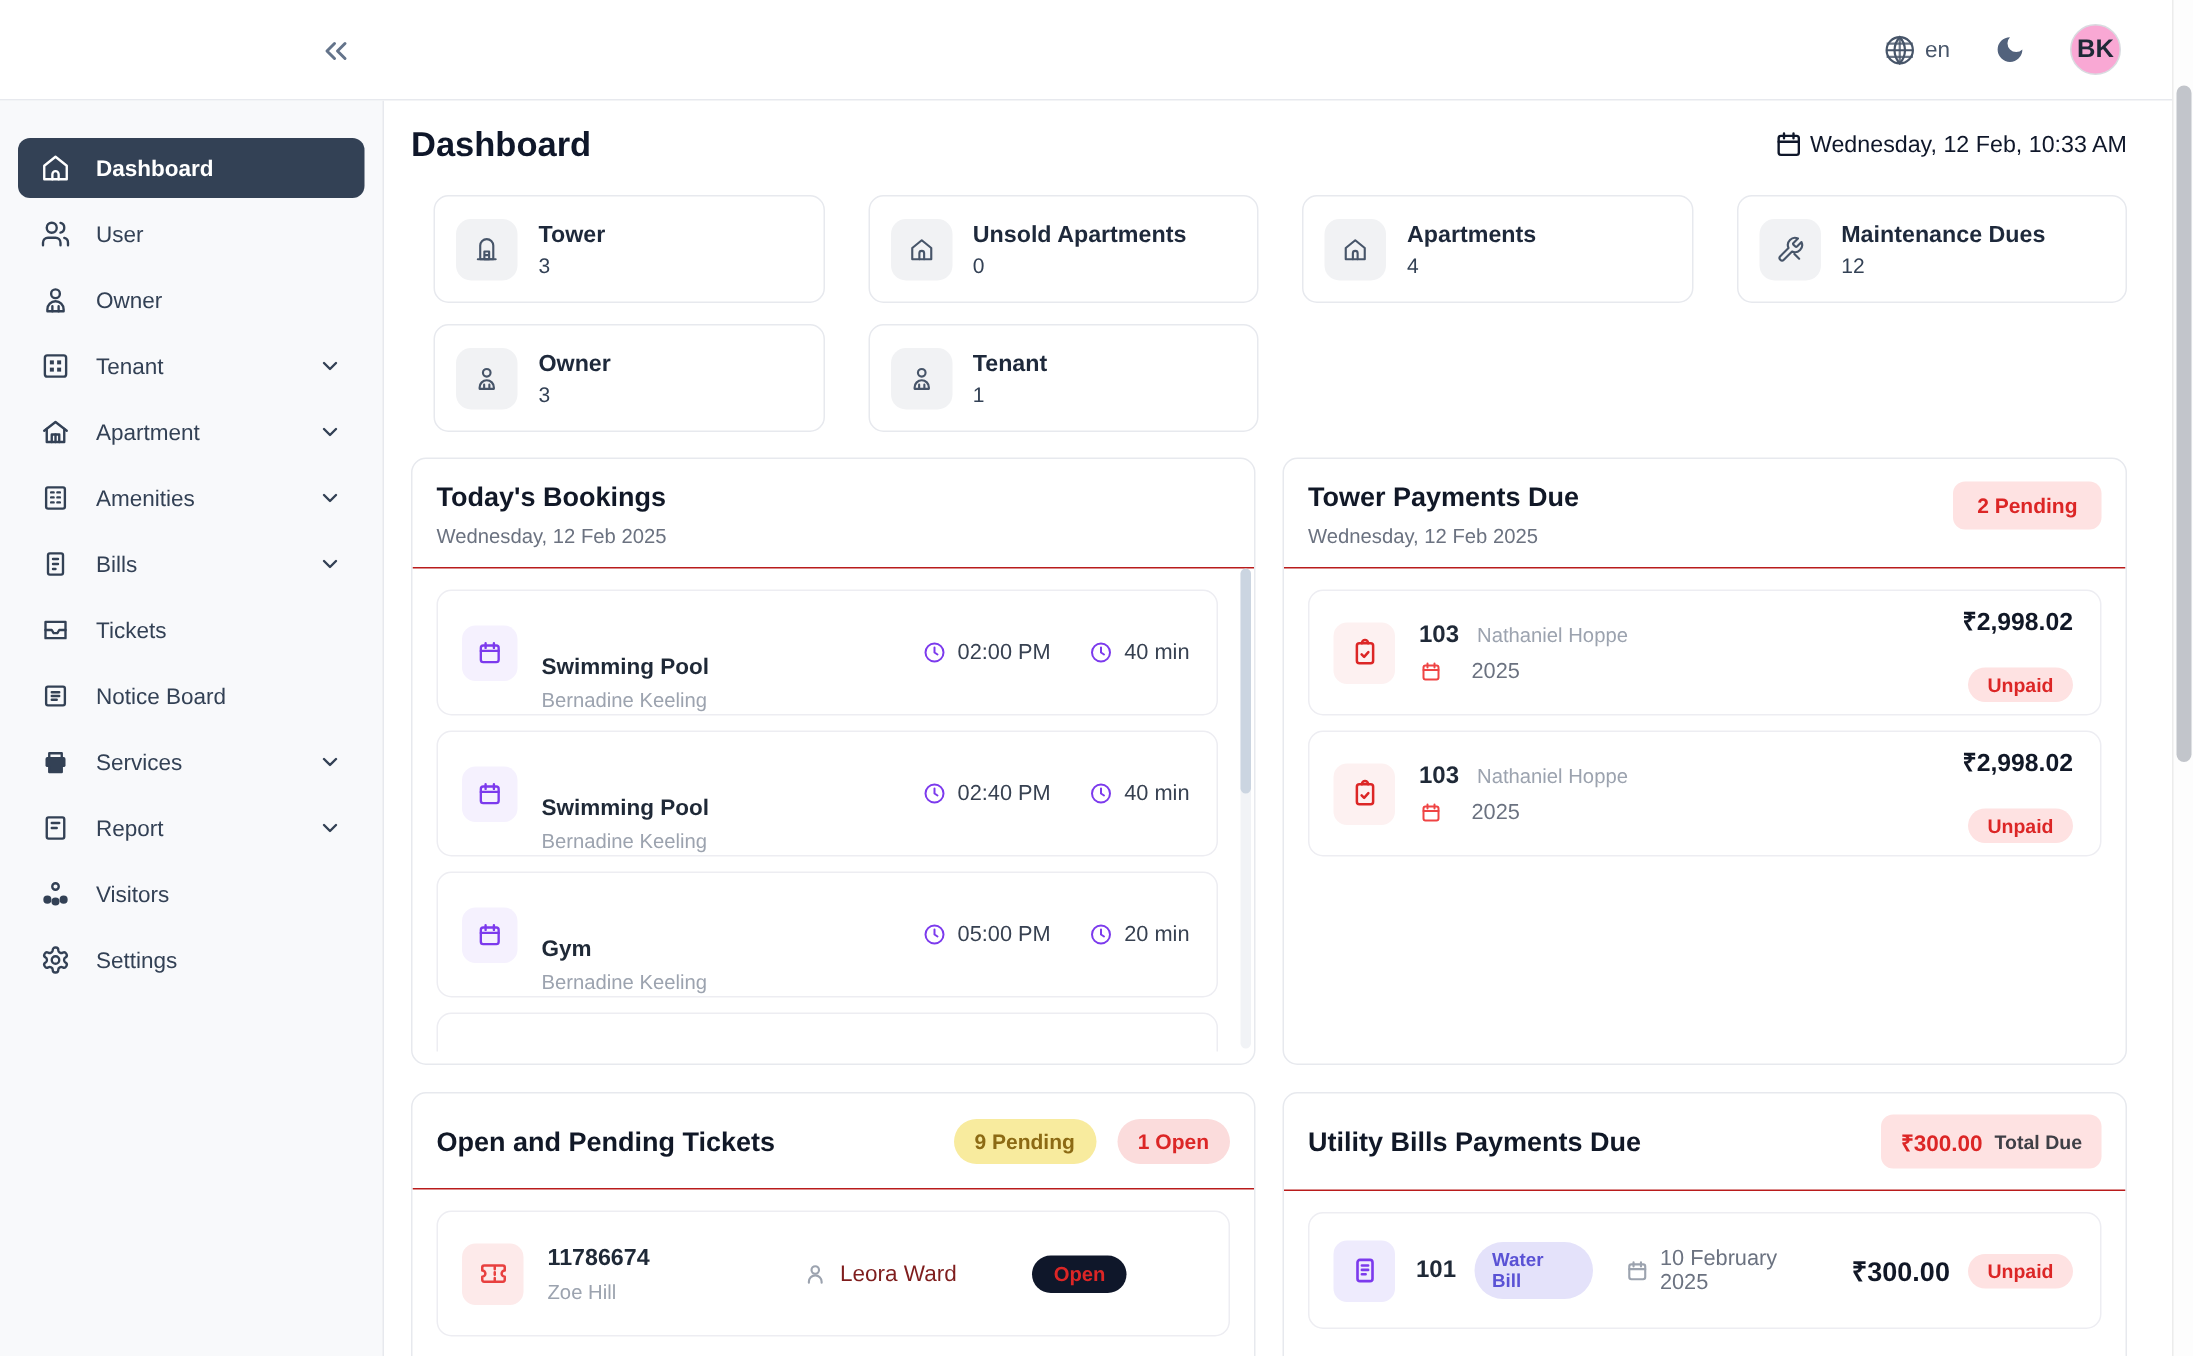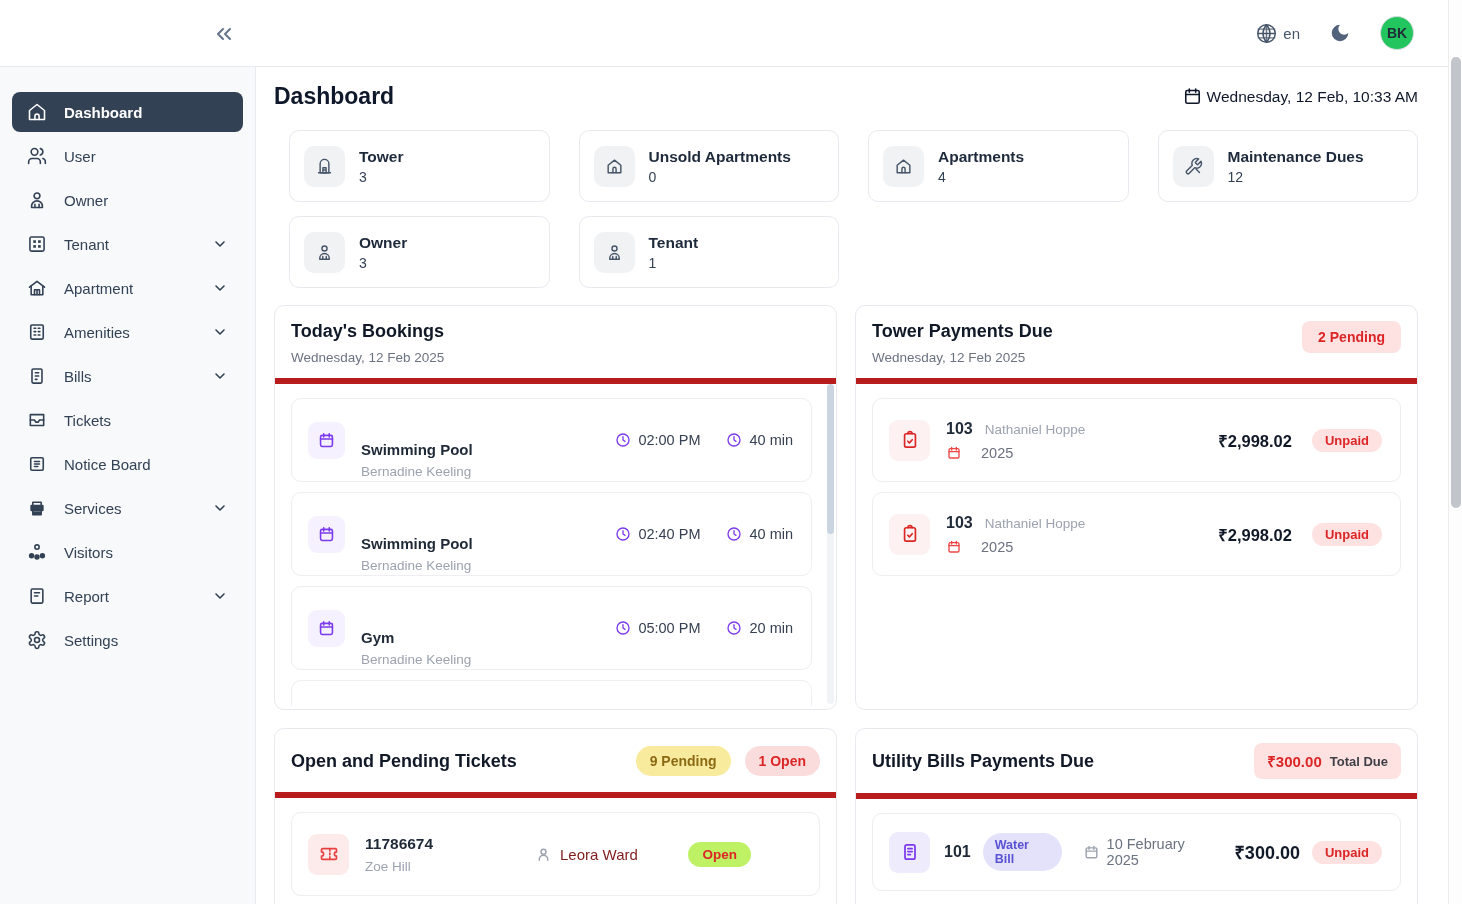--- a/index.html
+++ b/index.html
@@ -7,22 +7,22 @@
     font-family:"Liberation Sans", sans-serif; color:#111827; }
 
   
   .topbar { position:absolute; top:0; left:0; width:1448px; height:67px; background:#fff;
     border-bottom:1px solid #e7e9ee; display:flex; align-items:center; z-index:5; }
   .collapse-btn { position:absolute; left:208px; top:18px; width:32px; height:32px;
     display:flex; align-items:center; justify-content:center; color:#64748b; cursor:pointer; background:none; border:none; }
   .topbar-right { margin-left:auto; margin-right:34px; display:flex; align-items:center; gap:26px; }
   .lang-switch { display:flex; align-items:center; gap:6px; color:#475569; font-size:15px; cursor:pointer; }
   .theme-toggle { width:28px; height:28px; display:flex; align-items:center; justify-content:center; cursor:pointer; color:#475569; }
-  .avatar { width:34px; height:34px; border-radius:50%; background:#22c55e; border:1px solid #d9dbe0;
-    display:flex; align-items:center; justify-content:center; font-size:14px; font-weight:700; color:#1f2937; cursor:pointer; }
+  .avatar { width:34px; height:34px; border-radius:50%; background:#f9a8d4; border:1px solid #d9dbe0;
+    display:flex; align-items:center; justify-content:center; font-size:17px; font-weight:700; color:#1f2937; cursor:pointer; }
 
   
   .sidebar { position:absolute; top:67px; left:0; bottom:0; width:256px; background:#f8f9fb;
     border-right:1px solid #e7e9ee; padding-top:21px; z-index:4; }
   .nav-item { height:40px; margin:4px 12px; padding:0 15px; display:flex; align-items:center; gap:17px;
     border-radius:8px; color:#334155; font-size:15px; font-weight:500; cursor:pointer; }
   .nav-item .nav-icon { width:20px; height:20px; flex:0 0 20px; display:flex; align-items:center; }
   .nav-item.active { background:#334155; color:#fff; font-weight:700; }
   .nav-chevron { margin-left:auto; display:flex; color:#334155; }
 
@@ -39,30 +39,30 @@
   .stat-icon { width:41px; height:41px; border-radius:10px; background:#f1f2f4; color:#475569;
     display:flex; align-items:center; justify-content:center; flex:0 0 41px; }
   .stat-label { font-size:15.5px; font-weight:700; color:#1e293b; margin-bottom:3px; }
   .stat-value { font-size:14px; color:#334155; }
 
   .cards-grid { display:grid; grid-template-columns:1fr 1fr; gap:18px; margin-bottom:18px; }
   .panel { background:#fff; border:1px solid #e7e9ee; border-radius:10px; overflow:hidden; }
   .panel.h405 { height:405px; }
   .panel.h240 { height:240px; }
   .panel-head { padding:15px 16px 13px 16px; display:flex; align-items:flex-start; justify-content:space-between;
-    border-bottom:6px solid #b91c1c; }
+    border-bottom:1px solid #b91c1c; }
   .panel-title { font-size:18px; font-weight:700; color:#111827; }
   .panel-sub { font-size:13.5px; color:#6b7280; margin-top:8px; }
 
   .badge-pill { border-radius:999px; font-weight:600; white-space:nowrap; }
   .badge-red-lg { background:#fee2e2; color:#dc2626; font-size:14px; font-weight:600; padding:8px 16px; border-radius:8px; }
   .badge-yellow { background:#f8eb9e; color:#8c6a14; font-size:14px; padding:7px 14px; }
   .badge-red { background:#fbdcdc; color:#dc2626; font-size:14px; padding:7px 14px; }
   .badge-unpaid { background:#fee2e2; color:#dc2626; font-size:13px; padding:4px 13px; border-radius:999px; font-weight:600; }
-  .badge-open { background:#bef264; color:#dc2626; font-size:13.5px; padding:5px 14px; border-radius:999px; font-weight:600; }
+  .badge-open { background:#0f172a; color:#dc2626; font-size:13.5px; padding:5px 14px; border-radius:999px; font-weight:600; }
   .badge-total { background:#fee2e2; border-radius:8px; padding:8px 13px; display:flex; align-items:center; gap:8px; }
   .badge-total .amt { color:#dc2626; font-size:15px; font-weight:700; }
   .badge-total .lbl { color:#3f3f46; font-size:13px; font-weight:600; }
   .badge-type { background:#e4e2fa; color:#5a52d5; font-size:12.5px; padding:5px 12px; border-radius:999px; font-weight:600; }
 
   .list-area { position:relative; padding:14px 16px 0 16px; overflow:hidden; }
   .list-area.booking-list { height:322px; padding-right:24px; }
   .item-card { background:#fff; border:1px solid #ededf2; border-radius:10px; height:84px;
     display:flex; align-items:center; padding:0 18px 0 16px; margin-bottom:10px; cursor:pointer; }
   .sq-icon { border-radius:9px; display:flex; align-items:center; justify-content:center; flex:0 0 auto; }
@@ -79,21 +79,21 @@
   .bk-times { margin-left:auto; display:flex; align-items:center; gap:26px; }
   .time-group { display:flex; align-items:center; gap:7px; font-size:14.5px; color:#374151; }
   .time-group .clock { color:#7c3aed; display:flex; }
 
   .rent-left { margin-left:16px; }
   .rent-line1 { display:flex; align-items:baseline; gap:12px; margin-bottom:7px; }
   .unit-no { font-size:16px; font-weight:600; color:#1f2937; }
   .rent-name { font-size:13.5px; color:#9ca3af; }
   .rent-line2 { display:flex; align-items:center; gap:19px; font-size:14.5px; color:#6b7280; }
   .rent-line2 .cal { color:#ef4444; display:flex; }
-  .rent-right { margin-left:auto; display:flex; align-items:flex-end; gap:20px; }
+  .rent-right { margin-left:auto; display:flex; flex-direction:column; align-items:flex-end; gap:20px; }
   .amount { font-size:16.5px; font-weight:700; color:#111827; }
 
   .head-badges { display:flex; align-items:center; gap:14px; }
 
   .ticket-texts { margin-left:16px; }
   .ticket-mid { display:flex; align-items:center; gap:8px; color:#7f1d1d; font-size:15px;
     position:absolute; left:243px; }
   .ticket-item { position:relative; }
   .ticket-right { margin-left:auto; margin-right:50px; }
 
@@ -283,43 +283,43 @@
     <span>Services</span>
     <span class="nav-chevron">
       <svg width="16" height="16" viewBox="0 0 24 24" fill="none" stroke="currentColor" stroke-width="2.4" stroke-linecap="round" stroke-linejoin="round">
           <polyline points="6 9 12 15 18 9"></polyline>
         </svg>
     </span>
   </div>
 
   <div class="nav-item">
     <span class="nav-icon">
+      <svg width="20" height="20" viewBox="0 0 24 24" fill="none" stroke="currentColor" stroke-width="1.9" stroke-linecap="round" stroke-linejoin="round">
+          <rect x="5" y="3.5" width="14" height="17" rx="1.5"></rect>
+          <path d="M9 8h6M9 12h4"></path>
+        </svg>
+    </span>
+    <span>Report</span>
+    <span class="nav-chevron">
+      <svg width="16" height="16" viewBox="0 0 24 24" fill="none" stroke="currentColor" stroke-width="2.4" stroke-linecap="round" stroke-linejoin="round">
+          <polyline points="6 9 12 15 18 9"></polyline>
+        </svg>
+    </span>
+  </div>
+
+  <div class="nav-item">
+    <span class="nav-icon">
       <svg width="20" height="20" viewBox="0 0 24 24" fill="none" stroke="currentColor" stroke-width="1.9">
           <circle cx="12" cy="6" r="2.6"></circle>
           <circle cx="5.5" cy="16.5" r="2.3" fill="currentColor"></circle>
           <circle cx="12" cy="18" r="2.3" fill="currentColor"></circle>
           <circle cx="18.5" cy="16.5" r="2.3" fill="currentColor"></circle>
         </svg>
     </span>
     <span>Visitors</span>
-  </div>
-
-  <div class="nav-item">
-    <span class="nav-icon">
-      <svg width="20" height="20" viewBox="0 0 24 24" fill="none" stroke="currentColor" stroke-width="1.9" stroke-linecap="round" stroke-linejoin="round">
-          <rect x="5" y="3.5" width="14" height="17" rx="1.5"></rect>
-          <path d="M9 8h6M9 12h4"></path>
-        </svg>
-    </span>
-    <span>Report</span>
-    <span class="nav-chevron">
-      <svg width="16" height="16" viewBox="0 0 24 24" fill="none" stroke="currentColor" stroke-width="2.4" stroke-linecap="round" stroke-linejoin="round">
-          <polyline points="6 9 12 15 18 9"></polyline>
-        </svg>
-    </span>
   </div>
 
   <div class="nav-item">
     <span class="nav-icon">
       <svg width="20" height="20" viewBox="0 0 24 24" fill="none" stroke="currentColor" stroke-width="1.9" stroke-linecap="round" stroke-linejoin="round">
           <path d="M12.22 2h-.44a2 2 0 0 0-2 2v.18a2 2 0 0 1-1 1.73l-.43.25a2 2 0 0 1-2 0l-.15-.08a2 2 0 0 0-2.73.73l-.22.38a2 2 0 0 0 .73 2.73l.15.1a2 2 0 0 1 1 1.72v.51a2 2 0 0 1-1 1.74l-.15.09a2 2 0 0 0-.73 2.73l.22.38a2 2 0 0 0 2.73.73l.15-.08a2 2 0 0 1 2 0l.43.25a2 2 0 0 1 1 1.73V20a2 2 0 0 0 2 2h.44a2 2 0 0 0 2-2v-.18a2 2 0 0 1 1-1.73l.43-.25a2 2 0 0 1 2 0l.15.08a2 2 0 0 0 2.73-.73l.22-.39a2 2 0 0 0-.73-2.73l-.15-.08a2 2 0 0 1-1-1.74v-.5a2 2 0 0 1 1-1.74l.15-.09a2 2 0 0 0 .73-2.73l-.22-.38a2 2 0 0 0-2.73-.73l-.15.08a2 2 0 0 1-2 0l-.43-.25a2 2 0 0 1-1-1.73V4a2 2 0 0 0-2-2z"></path>
           <circle cx="12" cy="12" r="3"></circle>
         </svg>
     </span>
     <span>Settings</span>

